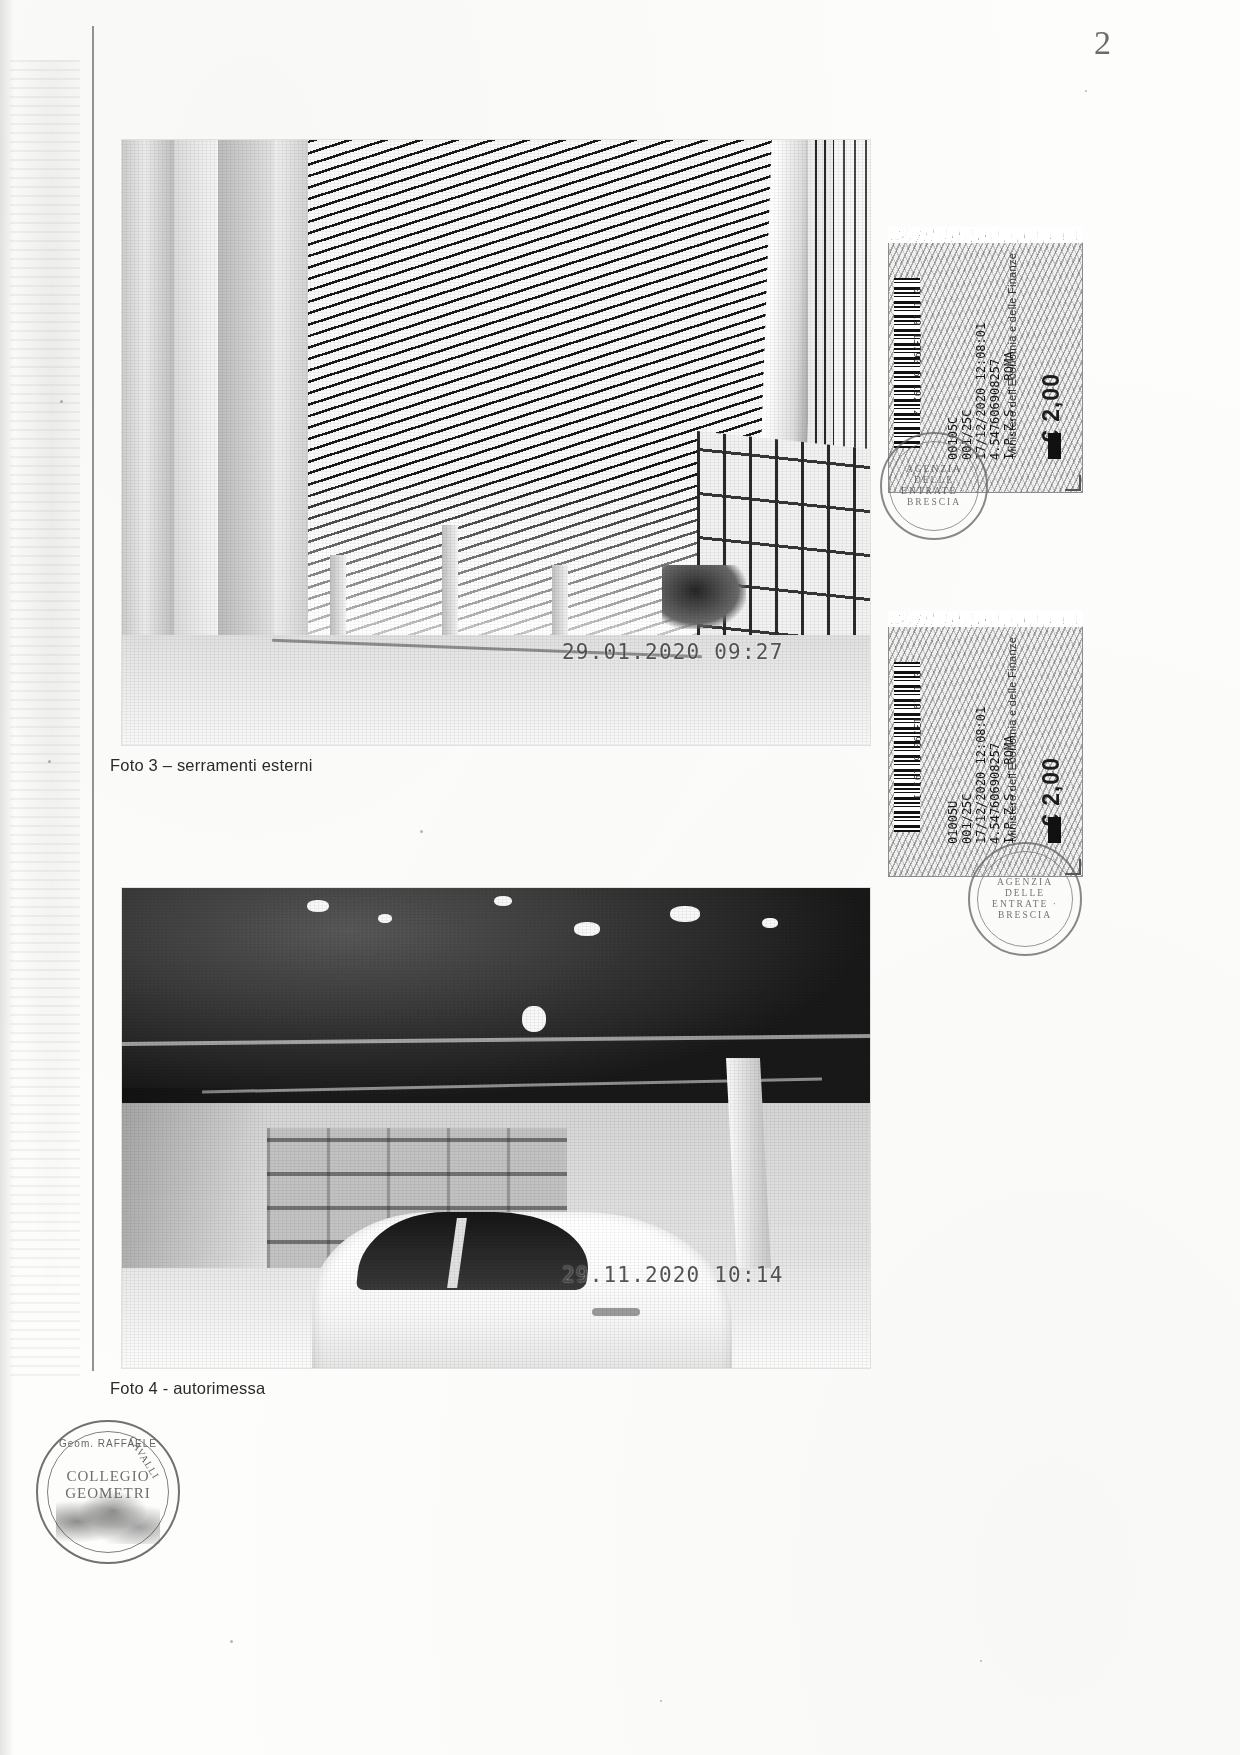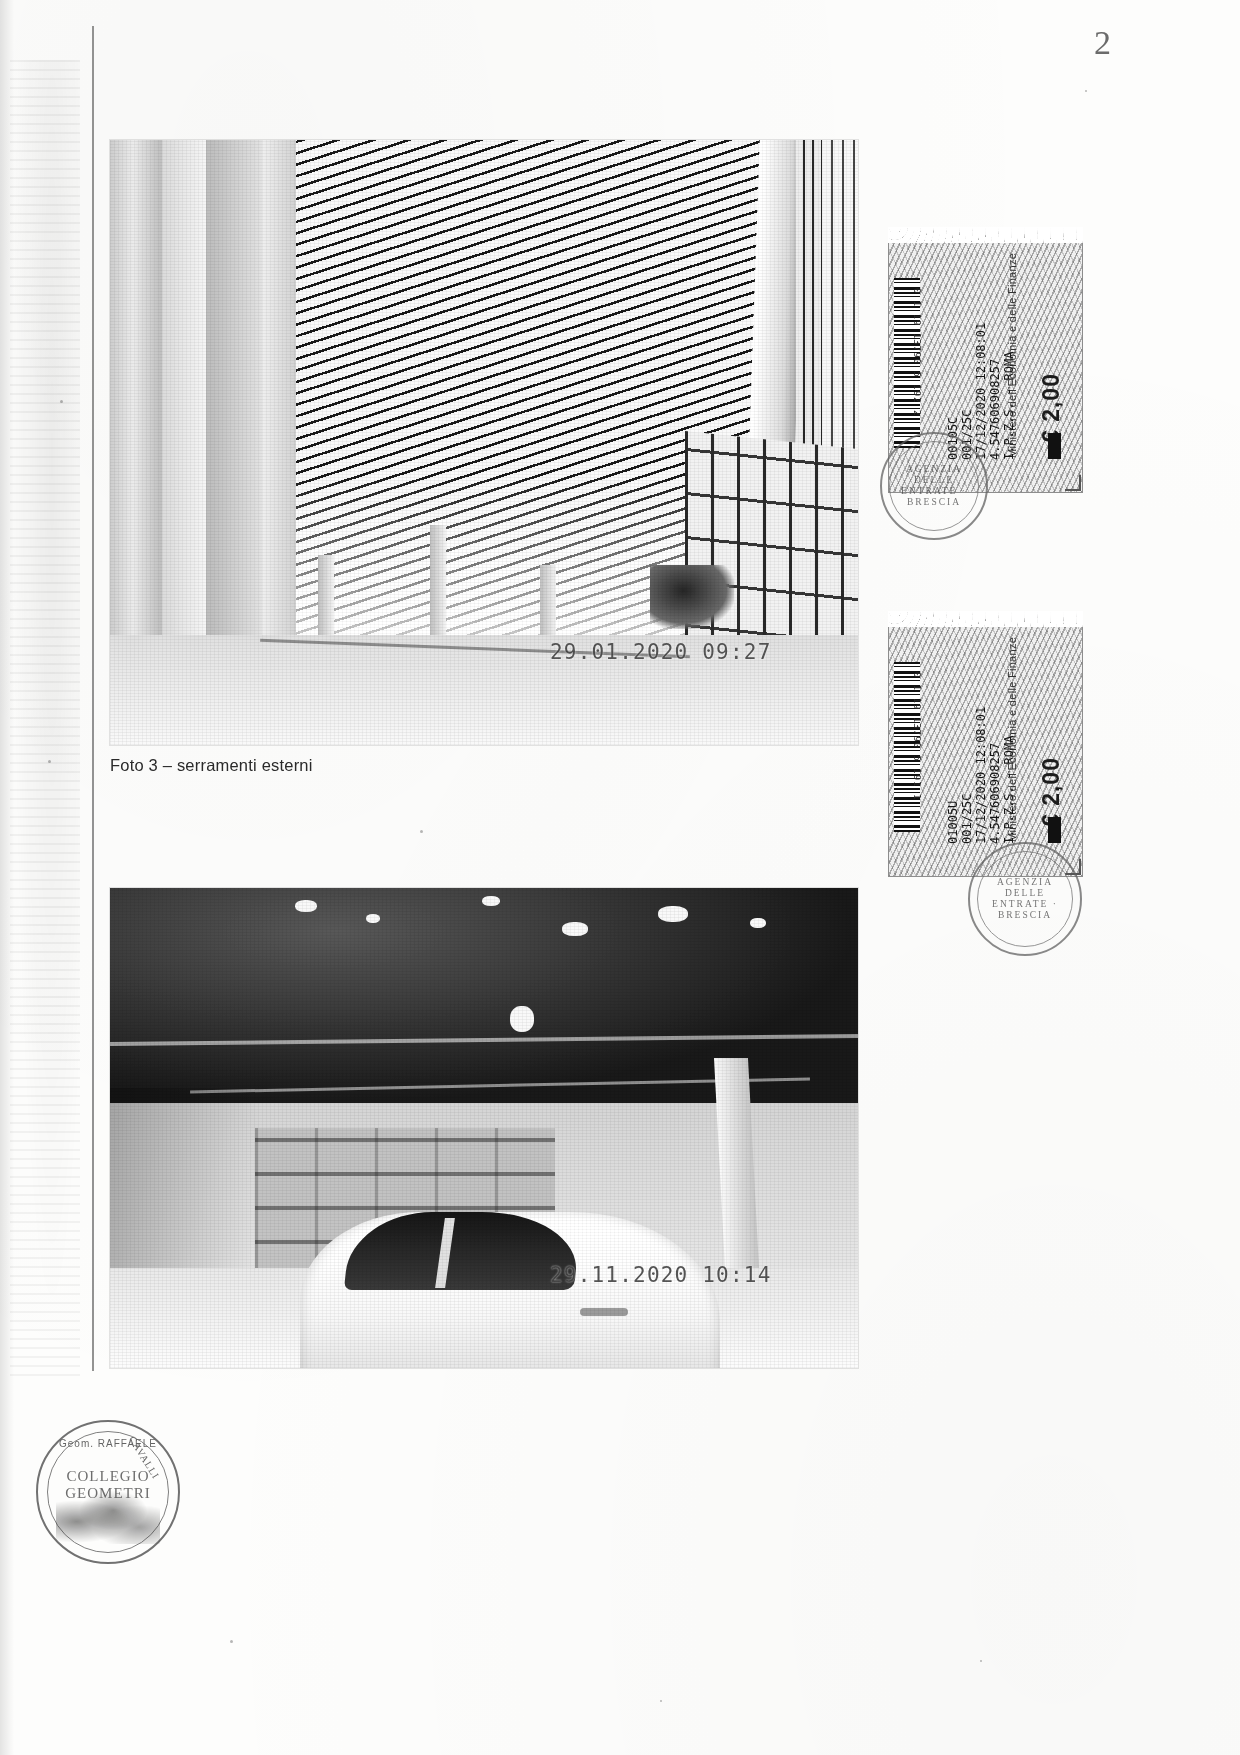--- a/index.html
+++ b/index.html
@@ -66,20 +66,21 @@
 
   
   .photo-block { position: absolute; }
 
   .photo {
     position: relative;
     overflow: hidden;
     background: #cfcfcf;
     box-shadow: 0 0 0 1px rgba(0,0,0,0.10);
     filter: grayscale(1) contrast(1.05);
+    margin-left: 12px;
   }
   .photo .grain {
     position: absolute;
     inset: 0;
     background-image:
       repeating-linear-gradient(0deg, rgba(0,0,0,0.055) 0 1px, rgba(0,0,0,0) 1px 3px),
       repeating-linear-gradient(90deg, rgba(0,0,0,0.05) 0 1px, rgba(0,0,0,0) 1px 4px);
     opacity: 0.8;
     pointer-events: none;
   }
@@ -534,20 +535,21 @@
       <div class="car-body"></div>
       <div class="car-window"></div>
       <div class="car-pillar"></div>
       <div class="car-handle"></div>
 
       <div class="timestamp" style="left:440px; top:375px;">29.11.2020 10:14</div>
 
       <div class="grain"></div>
     </div>
 
+    <div class="caption">Foto 4 - autorimessa</div>
   </div>
 
   <div class="stamp" style="left:888px; top:228px;">
     <div class="body"></div>
     <div class="perf-top"></div>
     <div class="barcode"></div>
     <div class="barcode-num">0  1 19  13790 5 192 2</div>
     <div class="vtext issuer">Ministero dell'Economia e delle Finanze</div>
     <div class="vtext amount">€ 2,00</div>
     <div class="vtext codes" style="white-space:pre;">00105C

